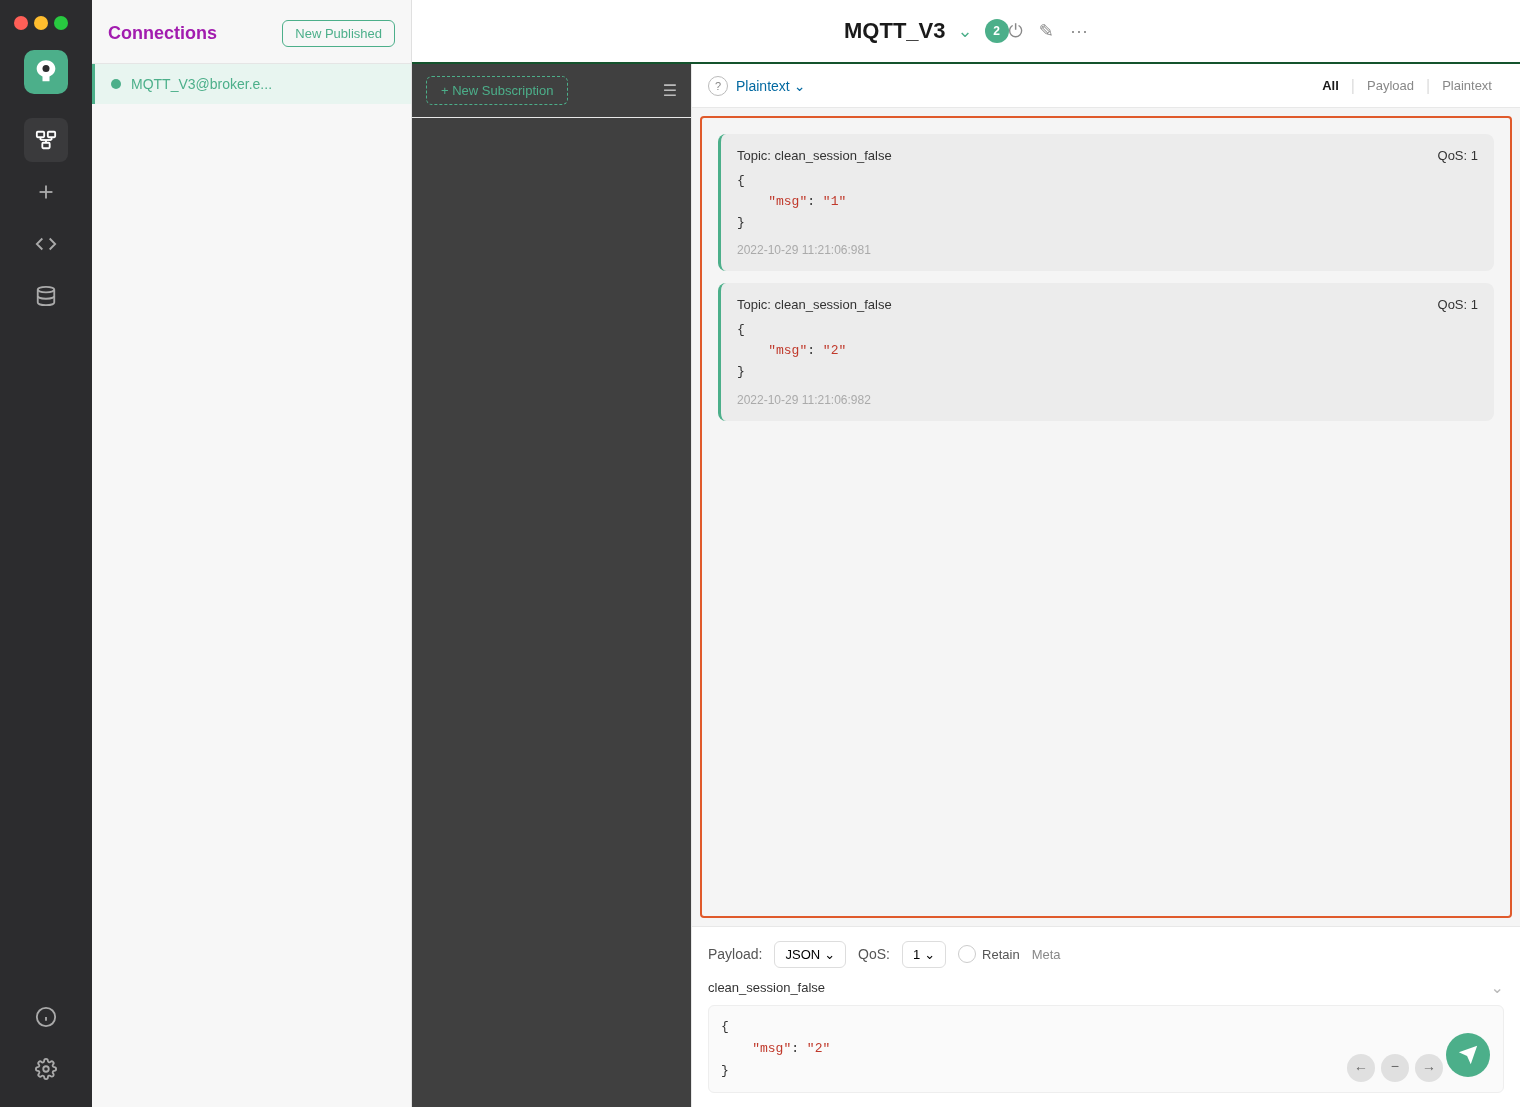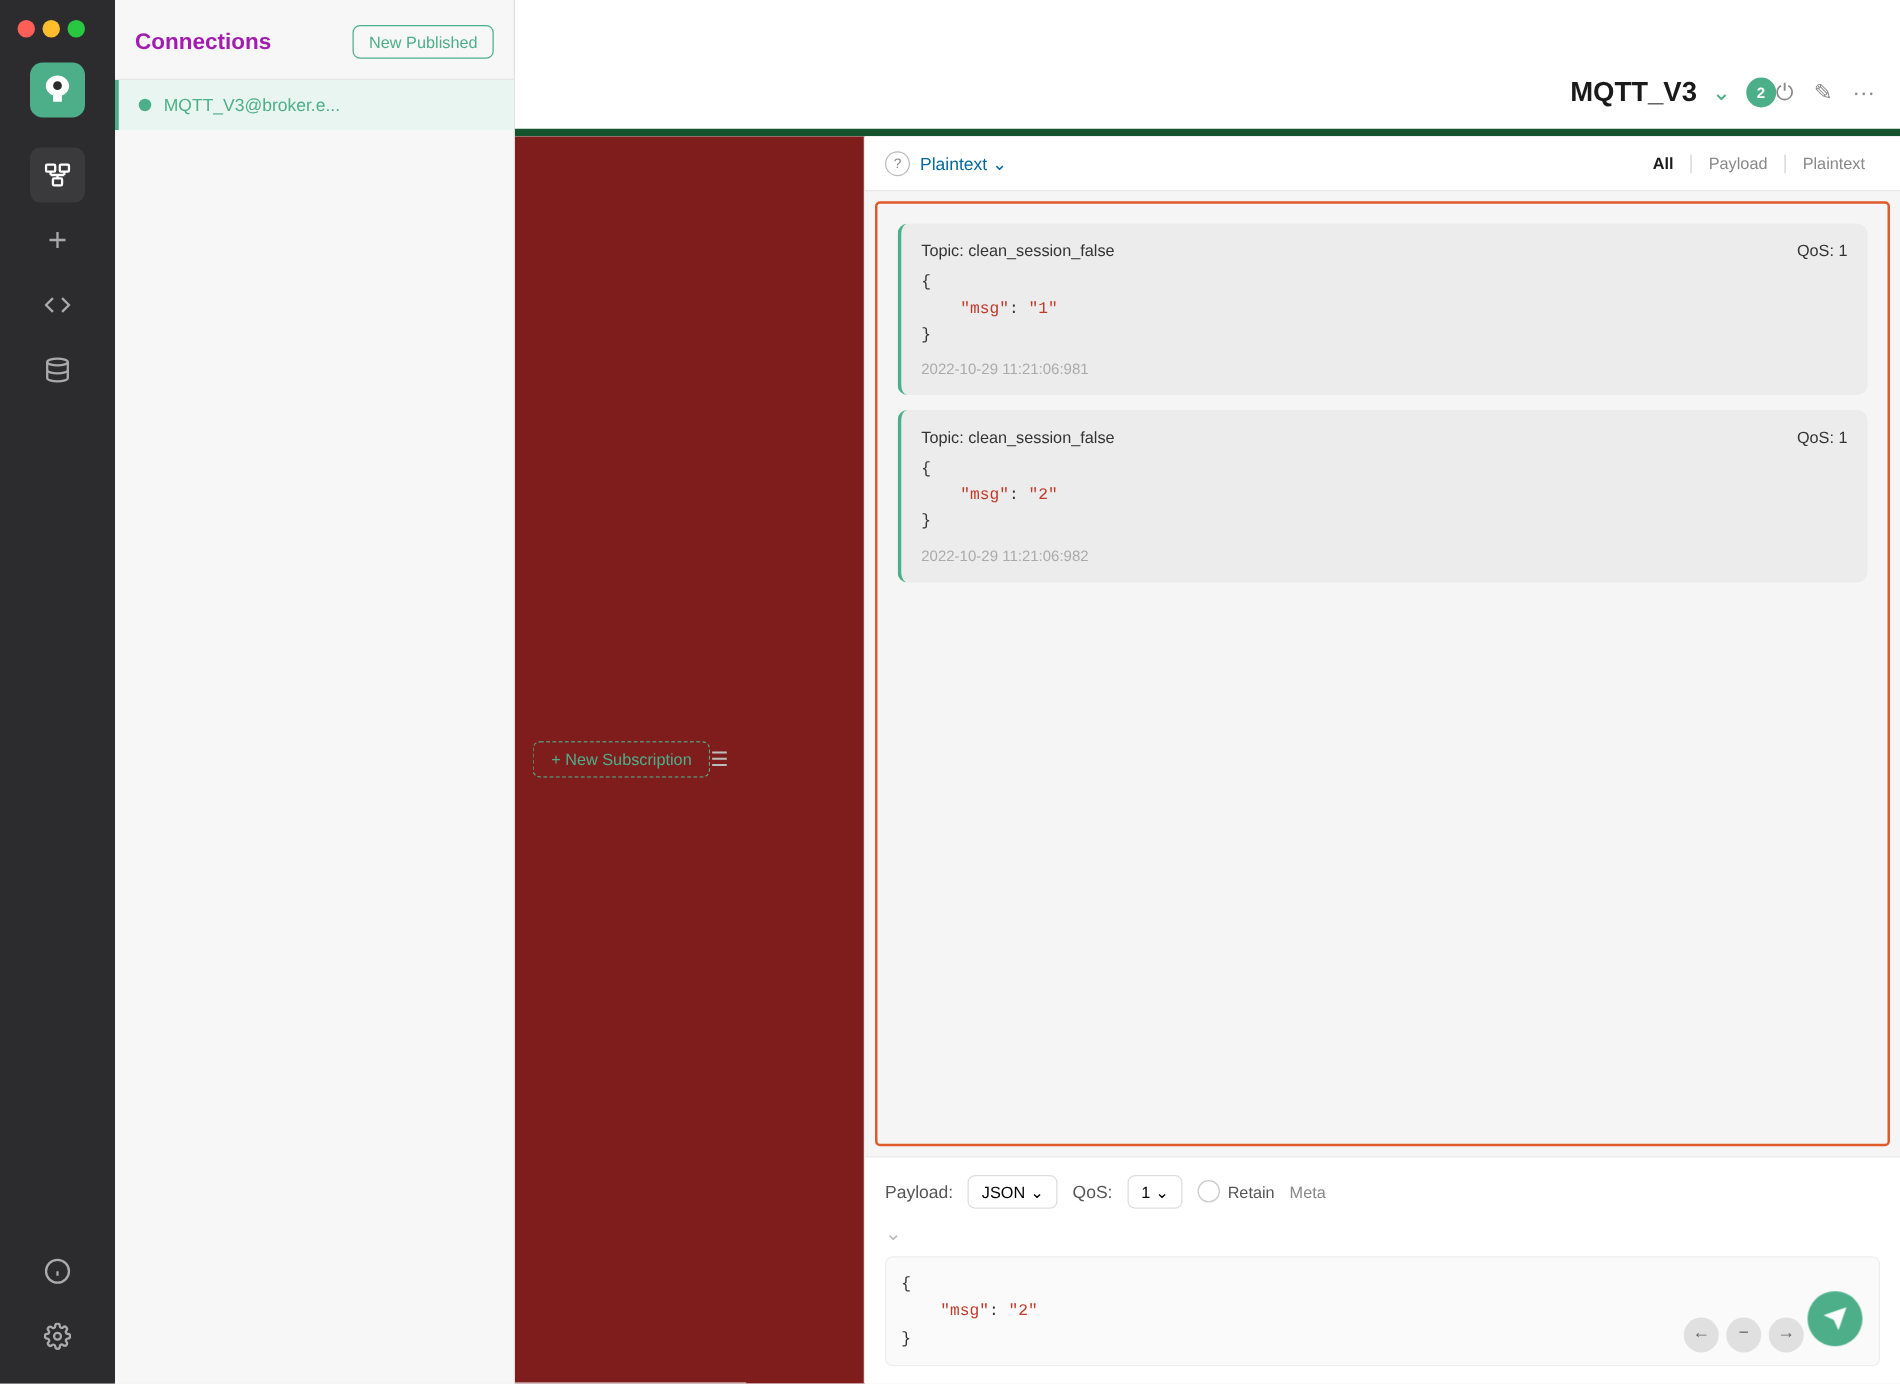--- a/index.html
+++ b/index.html
@@ -70,43 +70,43 @@
     .main-area {
       flex: 1;
       display: flex;
       flex-direction: column;
       height: 1107px;
       background: #fff;
     }
 
     
     .top-bar {
-      display: flex; align-items: center; justify-content: flex-end;
-      padding: 0 20px; height: 64px; border-bottom: 6px solid #14532d;
-      flex-shrink: 0;
-      margin-top: 45px;
+      display: flex; align-items: center; justify-content: center;
+      padding: 0 20px; height: 64px; border-bottom: 2px solid #14532d;
+      flex-shrink: 0;
     }
     .top-bar-left { display: flex; align-items: center; gap: 12px; }
     .conn-title { font-size: 22px; font-weight: 700; color: #1a1a1a; }
     .conn-arrow { color: #4caf8a; font-size: 18px; }
     .badge { background: #4caf8a; color: white; border-radius: 50%; width: 24px; height: 24px; display: flex; align-items: center; justify-content: center; font-size: 12px; font-weight: 700; }
     .top-bar-right { display: flex; align-items: center; gap: 16px; }
     .top-icon { color: #888; cursor: pointer; font-size: 18px; }
 
     
     .content-split {
       display: flex; flex: 1; overflow: hidden;
     }
 
     
     .subscriptions-panel {
       width: 280px;
       border-right: 1px solid #e8e8e8;
       display: flex;
-      background: #7f1d1d;
+      flex-direction: column;
+      background: #404040;
       flex-shrink: 0;
     }
     .sub-header {
       display: flex; align-items: center; justify-content: space-between;
       padding: 12px 14px; border-bottom: 1px solid #e8e8e8;
     }
     .new-sub-btn {
       border: 1.5px dashed #4caf8a; color: #4caf8a; background: transparent;
       border-radius: 6px; padding: 6px 14px; font-size: 13px; cursor: pointer;
       display: flex; align-items: center; gap: 6px;
@@ -341,20 +341,21 @@
             <span>1</span>
             <span>⌄</span>
           </div>
           <div class="retain-toggle">
             <div class="toggle-circle"></div>
             <span>Retain</span>
           </div>
           <span class="meta-btn">Meta</span>
         </div>
         <div class="topic-row">
+          <input class="topic-input" type="text" value="clean_session_false" style="">
           <span class="topic-chevron">⌄</span>
         </div>
         <div class="code-area" style="position:relative;">
           <div>{</div>
           <div>&nbsp;&nbsp;&nbsp;&nbsp;<span style="color:#c0392b;">"msg"</span>: <span style="color:#c0392b;">"2"</span></div>
           <div>}</div>
           <div class="publish-actions" style="position:absolute; right:60px; bottom:10px; display:flex; gap:6px;">
             <div class="pub-action-btn">←</div>
             <div class="pub-action-btn">−</div>
             <div class="pub-action-btn">→</div>

